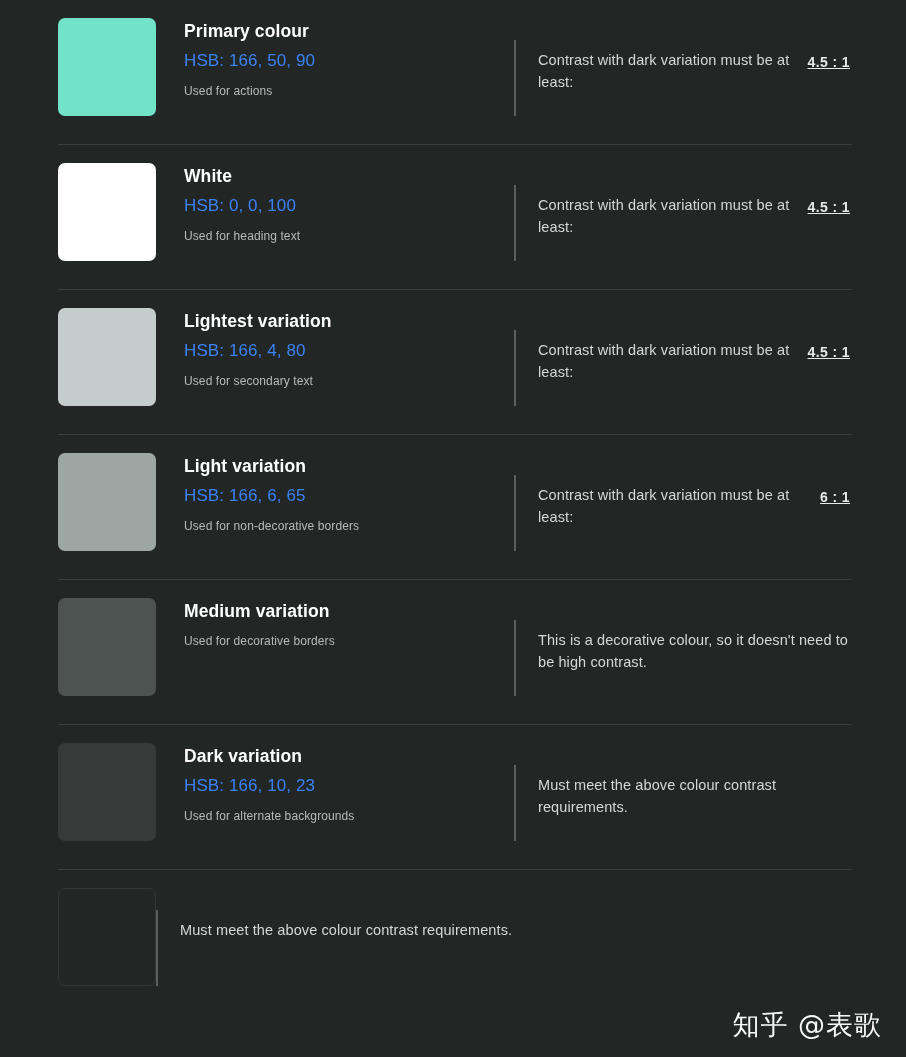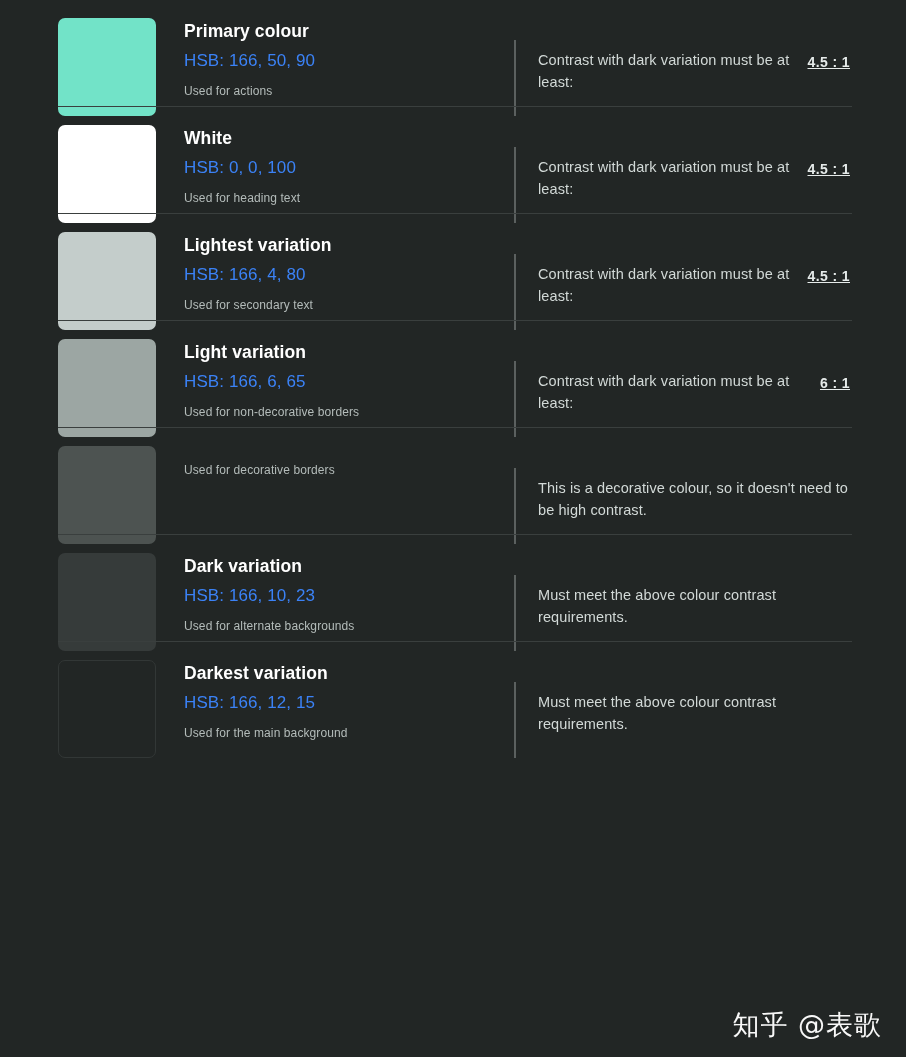--- a/index.html
+++ b/index.html
@@ -20,21 +20,21 @@
   #palette-list {
     width: 906px;
     padding: 0;
     margin: 0;
   }
 
   .palette-row {
     position: relative;
     display: flex;
     align-items: flex-start;
-    height: 107px;
+    height: 145px;
     padding-left: 58px;
     padding-right: 54px;
     padding-top: 14px;
   }
 
   .palette-row .row-divider {
     position: absolute;
     left: 58px;
     right: 54px;
     bottom: 0;
@@ -188,20 +188,21 @@
       <div class="contrast-block">
         <div class="v-divider"></div>
         <div class="contrast-text">Contrast with dark variation must be at least:</div>
         <div class="contrast-ratio">6 : 1</div>
       </div>
       <div class="row-divider"></div>
     </div>
     <div class="palette-row">
       <div class="swatch" style="background: rgb(77, 83, 81);"></div>
       <div class="swatch-info">
+        <div class="swatch-name">Medium variation</div>
         <div class="swatch-usage">Used for decorative borders</div>
       </div>
       <div class="contrast-block">
         <div class="v-divider"></div>
         <div class="contrast-text">This is a decorative colour, so it doesn't need to be high contrast.</div>
         <div class="contrast-ratio"></div>
       </div>
       <div class="row-divider"></div>
     </div>
     <div class="palette-row">
@@ -213,25 +214,20 @@
       </div>
       <div class="contrast-block">
         <div class="v-divider"></div>
         <div class="contrast-text">Must meet the above colour contrast requirements.</div>
         <div class="contrast-ratio"></div>
       </div>
       <div class="row-divider"></div>
     </div>
     <div class="palette-row">
       <div class="swatch" style="background: rgb(34, 38, 37); border: 1px solid rgb(50, 55, 54);"></div>
-      <div class="swatch-info">
-        <div class="swatch-name">Darkest variation</div>
-        <div class="swatch-hsb">HSB: 166, 12, 15</div>
-        <div class="swatch-usage">Used for the main background</div>
-      </div>
       <div class="contrast-block">
         <div class="v-divider"></div>
         <div class="contrast-text">Must meet the above colour contrast requirements.</div>
         <div class="contrast-ratio"></div>
       </div>
     </div>
   </div>
 
 <div class="watermark">知乎 @表歌</div>
 

